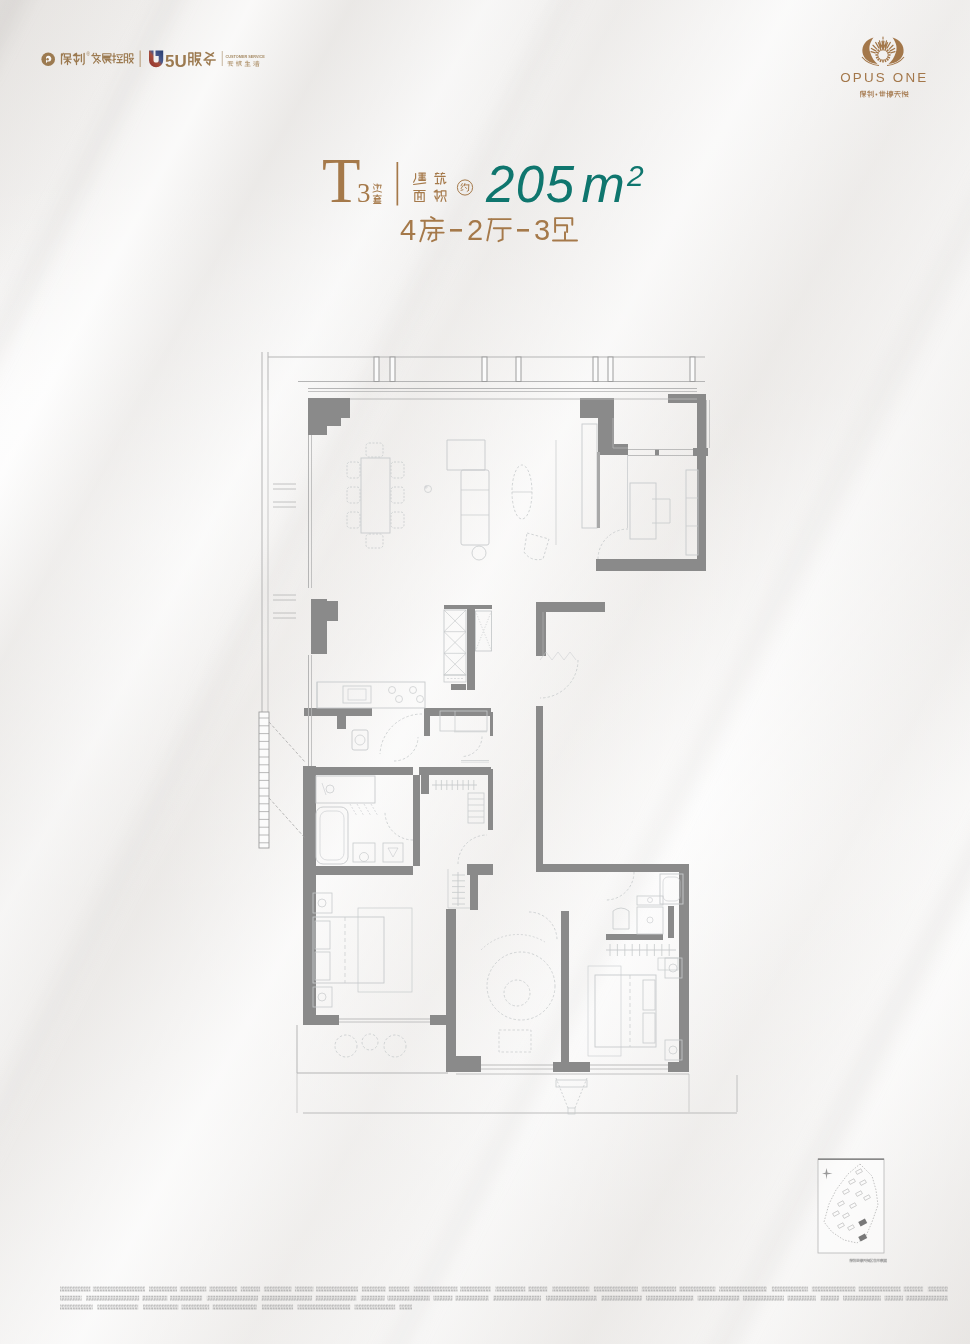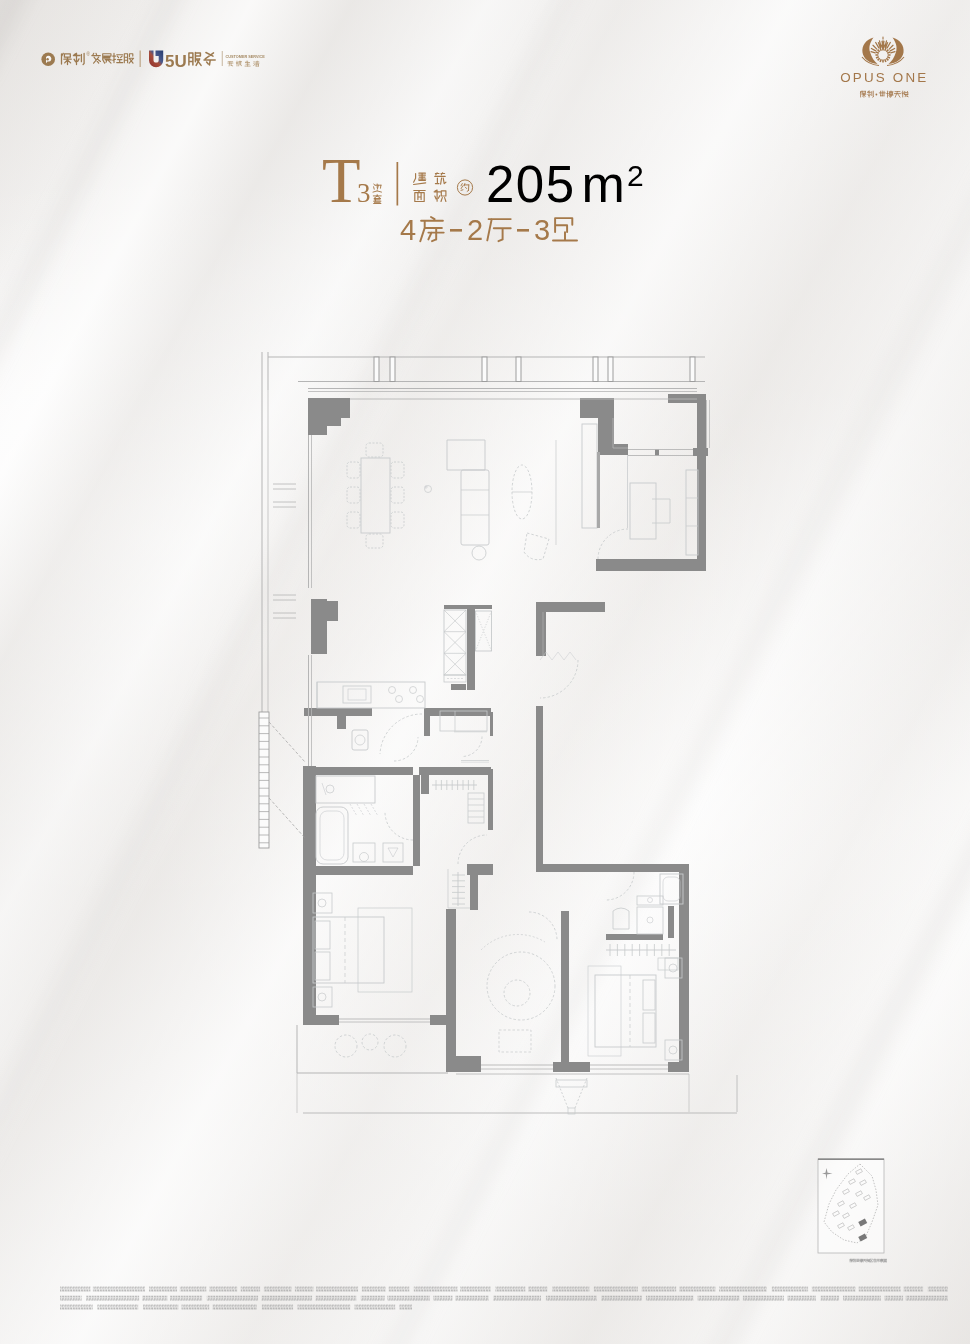--- a/index.html
+++ b/index.html
@@ -440,14 +440,14 @@
     <rect x="261.8" y="1304.5" width="31.3" height="5.4" fill="url(#txp)"></rect>
     <rect x="297.5" y="1304.5" width="52.8" height="5.4" fill="url(#txp)"></rect>
     <rect x="354.5" y="1304.5" width="40.7" height="5.4" fill="url(#txp)"></rect>
     <rect x="399.2" y="1304.5" width="12.8" height="5.4" fill="url(#txp)"></rect>
   </svg>
 <div class="abs" style="left:320px;top:150px;width:90px;height:60px;color:#a5794a;font-family:'Liberation Serif',serif;">
  <span style="position:absolute;left:2px;top:0px;font-size:63px;line-height:63px;">T</span>
  <span style="position:absolute;left:37px;top:23px;font-size:27px;line-height:40px;">3</span>
 </div>
 
-<div class="abs" style="left:486px;top:154px;color:#000000;font-family:'Liberation Sans',sans-serif;">
+<div class="abs" style="left:486px;top:154px;color:#0f766e;font-family:'Liberation Sans',sans-serif;font-style:italic;">
  <span style="font-size:51px;letter-spacing:1.5px;">205</span><span style="font-size:52px;letter-spacing:0;margin-left:6px;">m</span><span style="font-size:30px;vertical-align:16px;margin-left:2px;">2</span>
 </div>
 </body></html>

